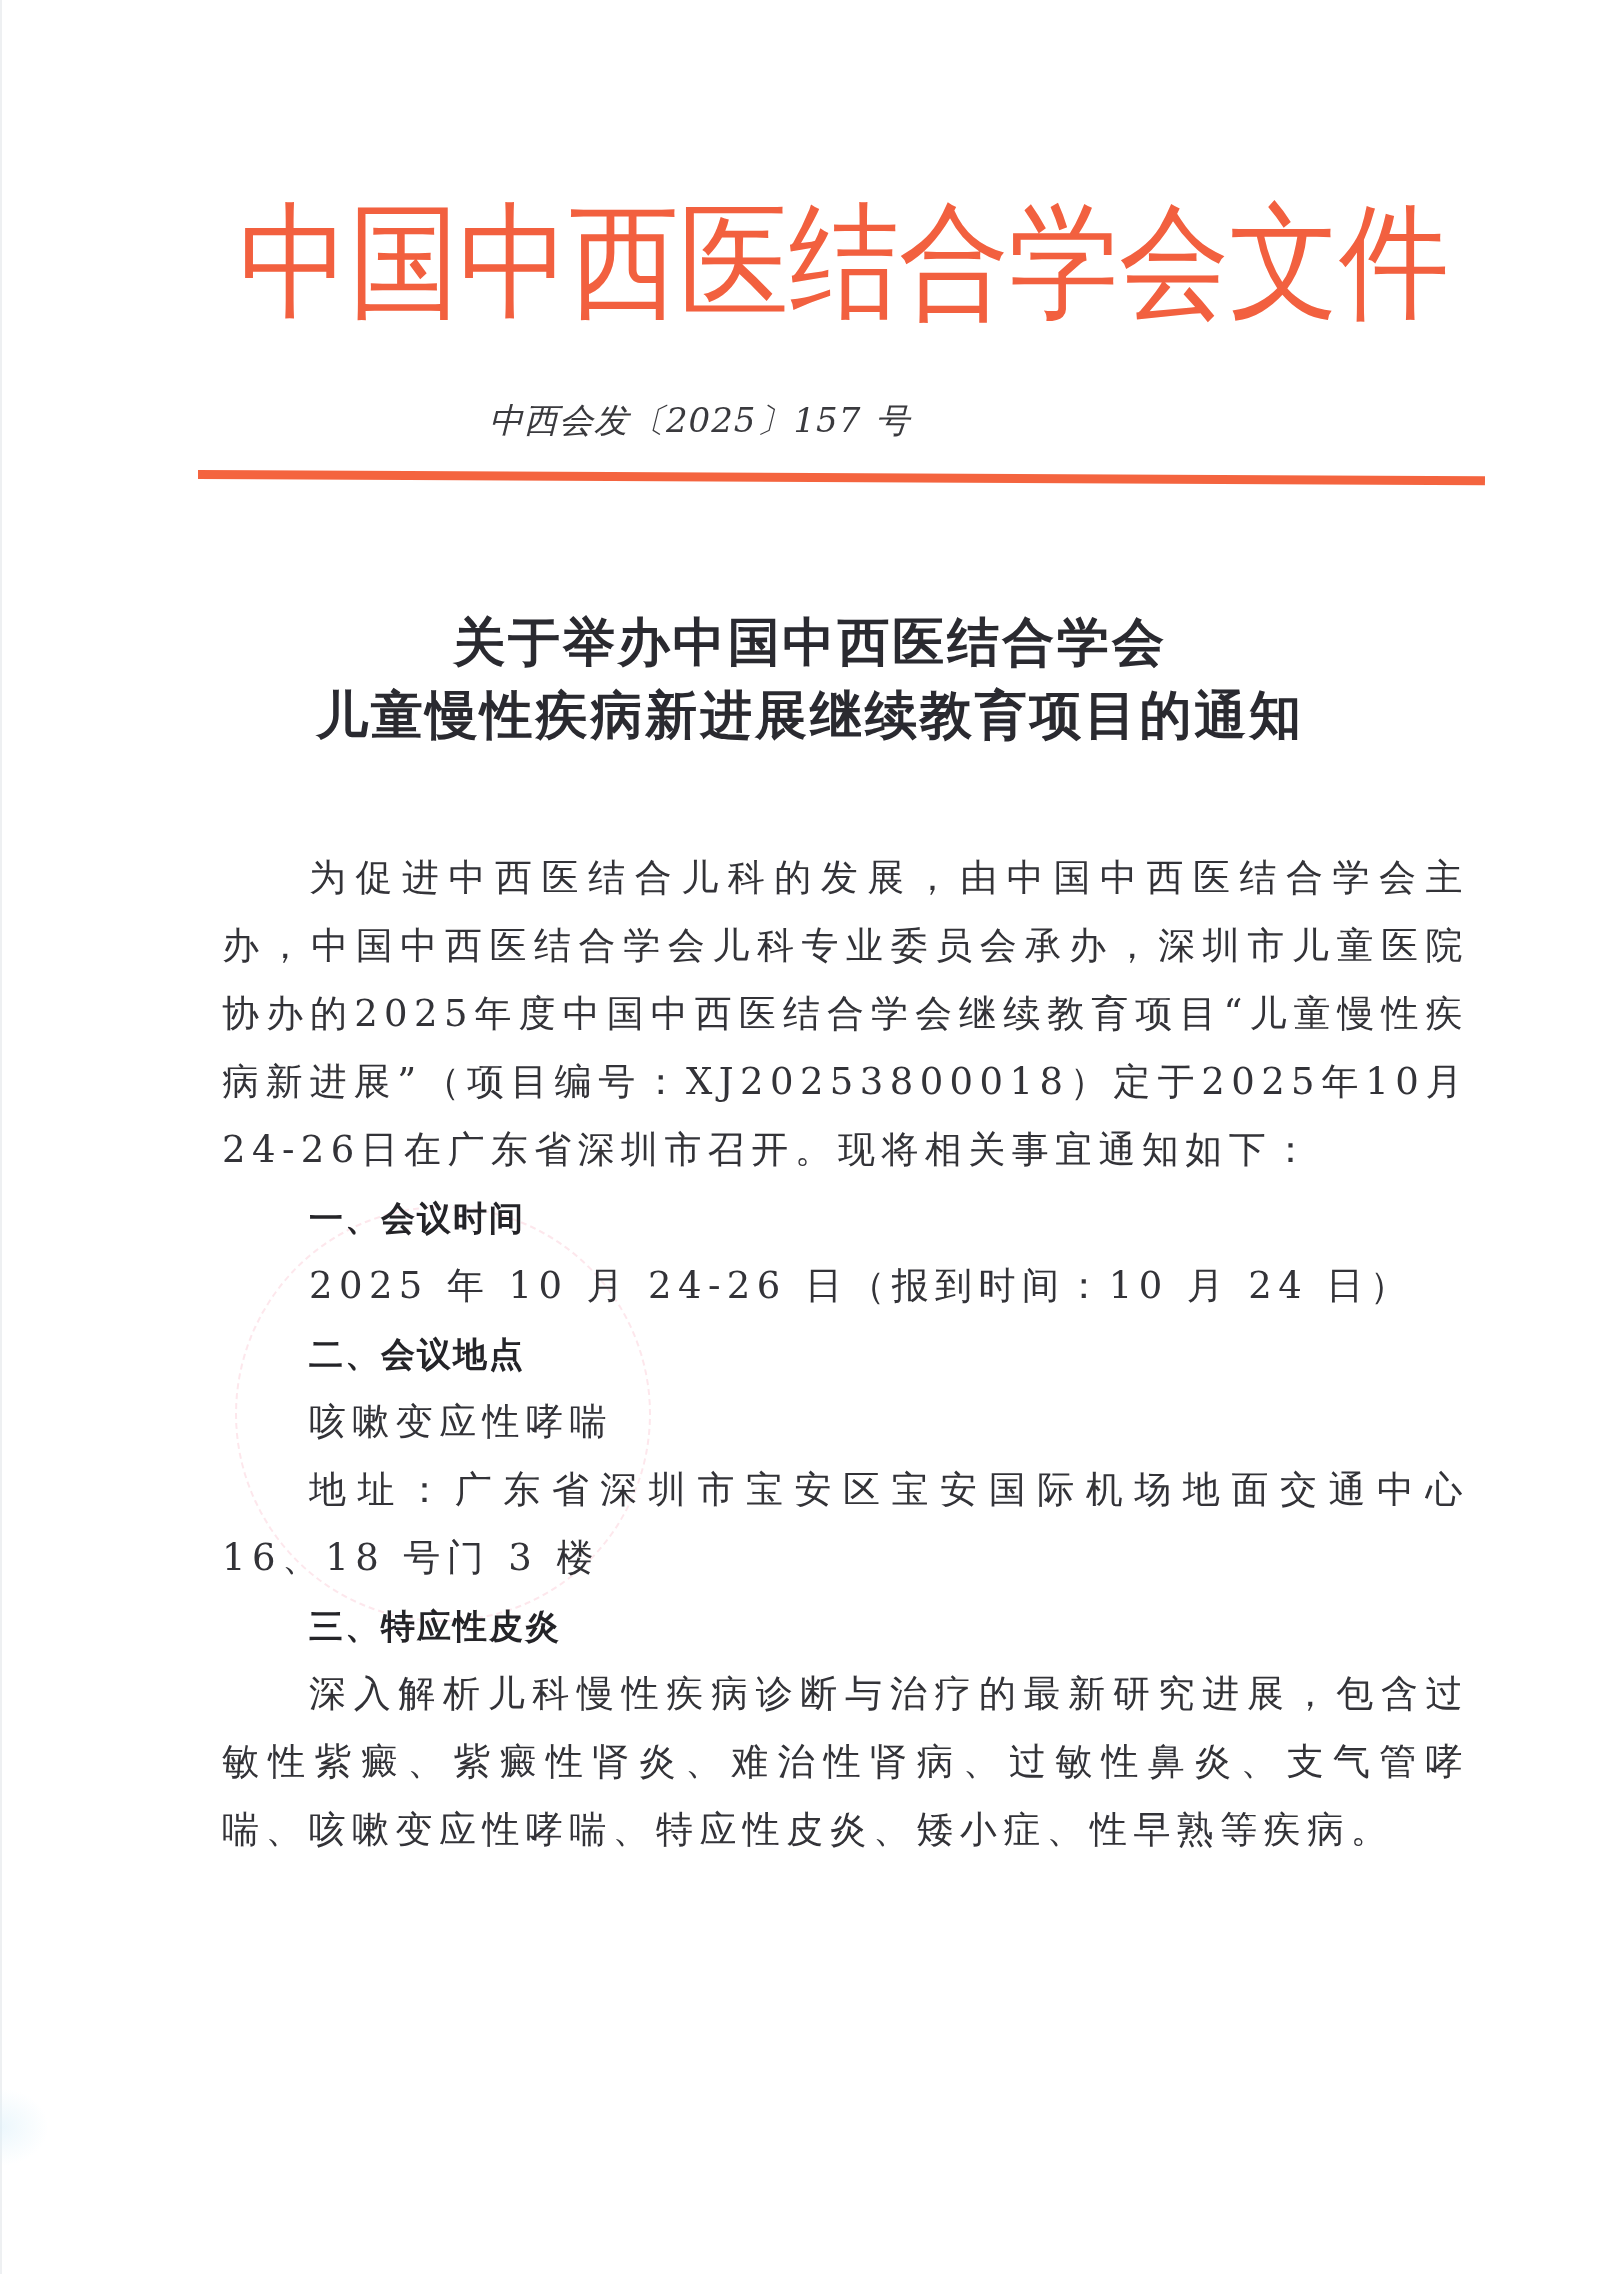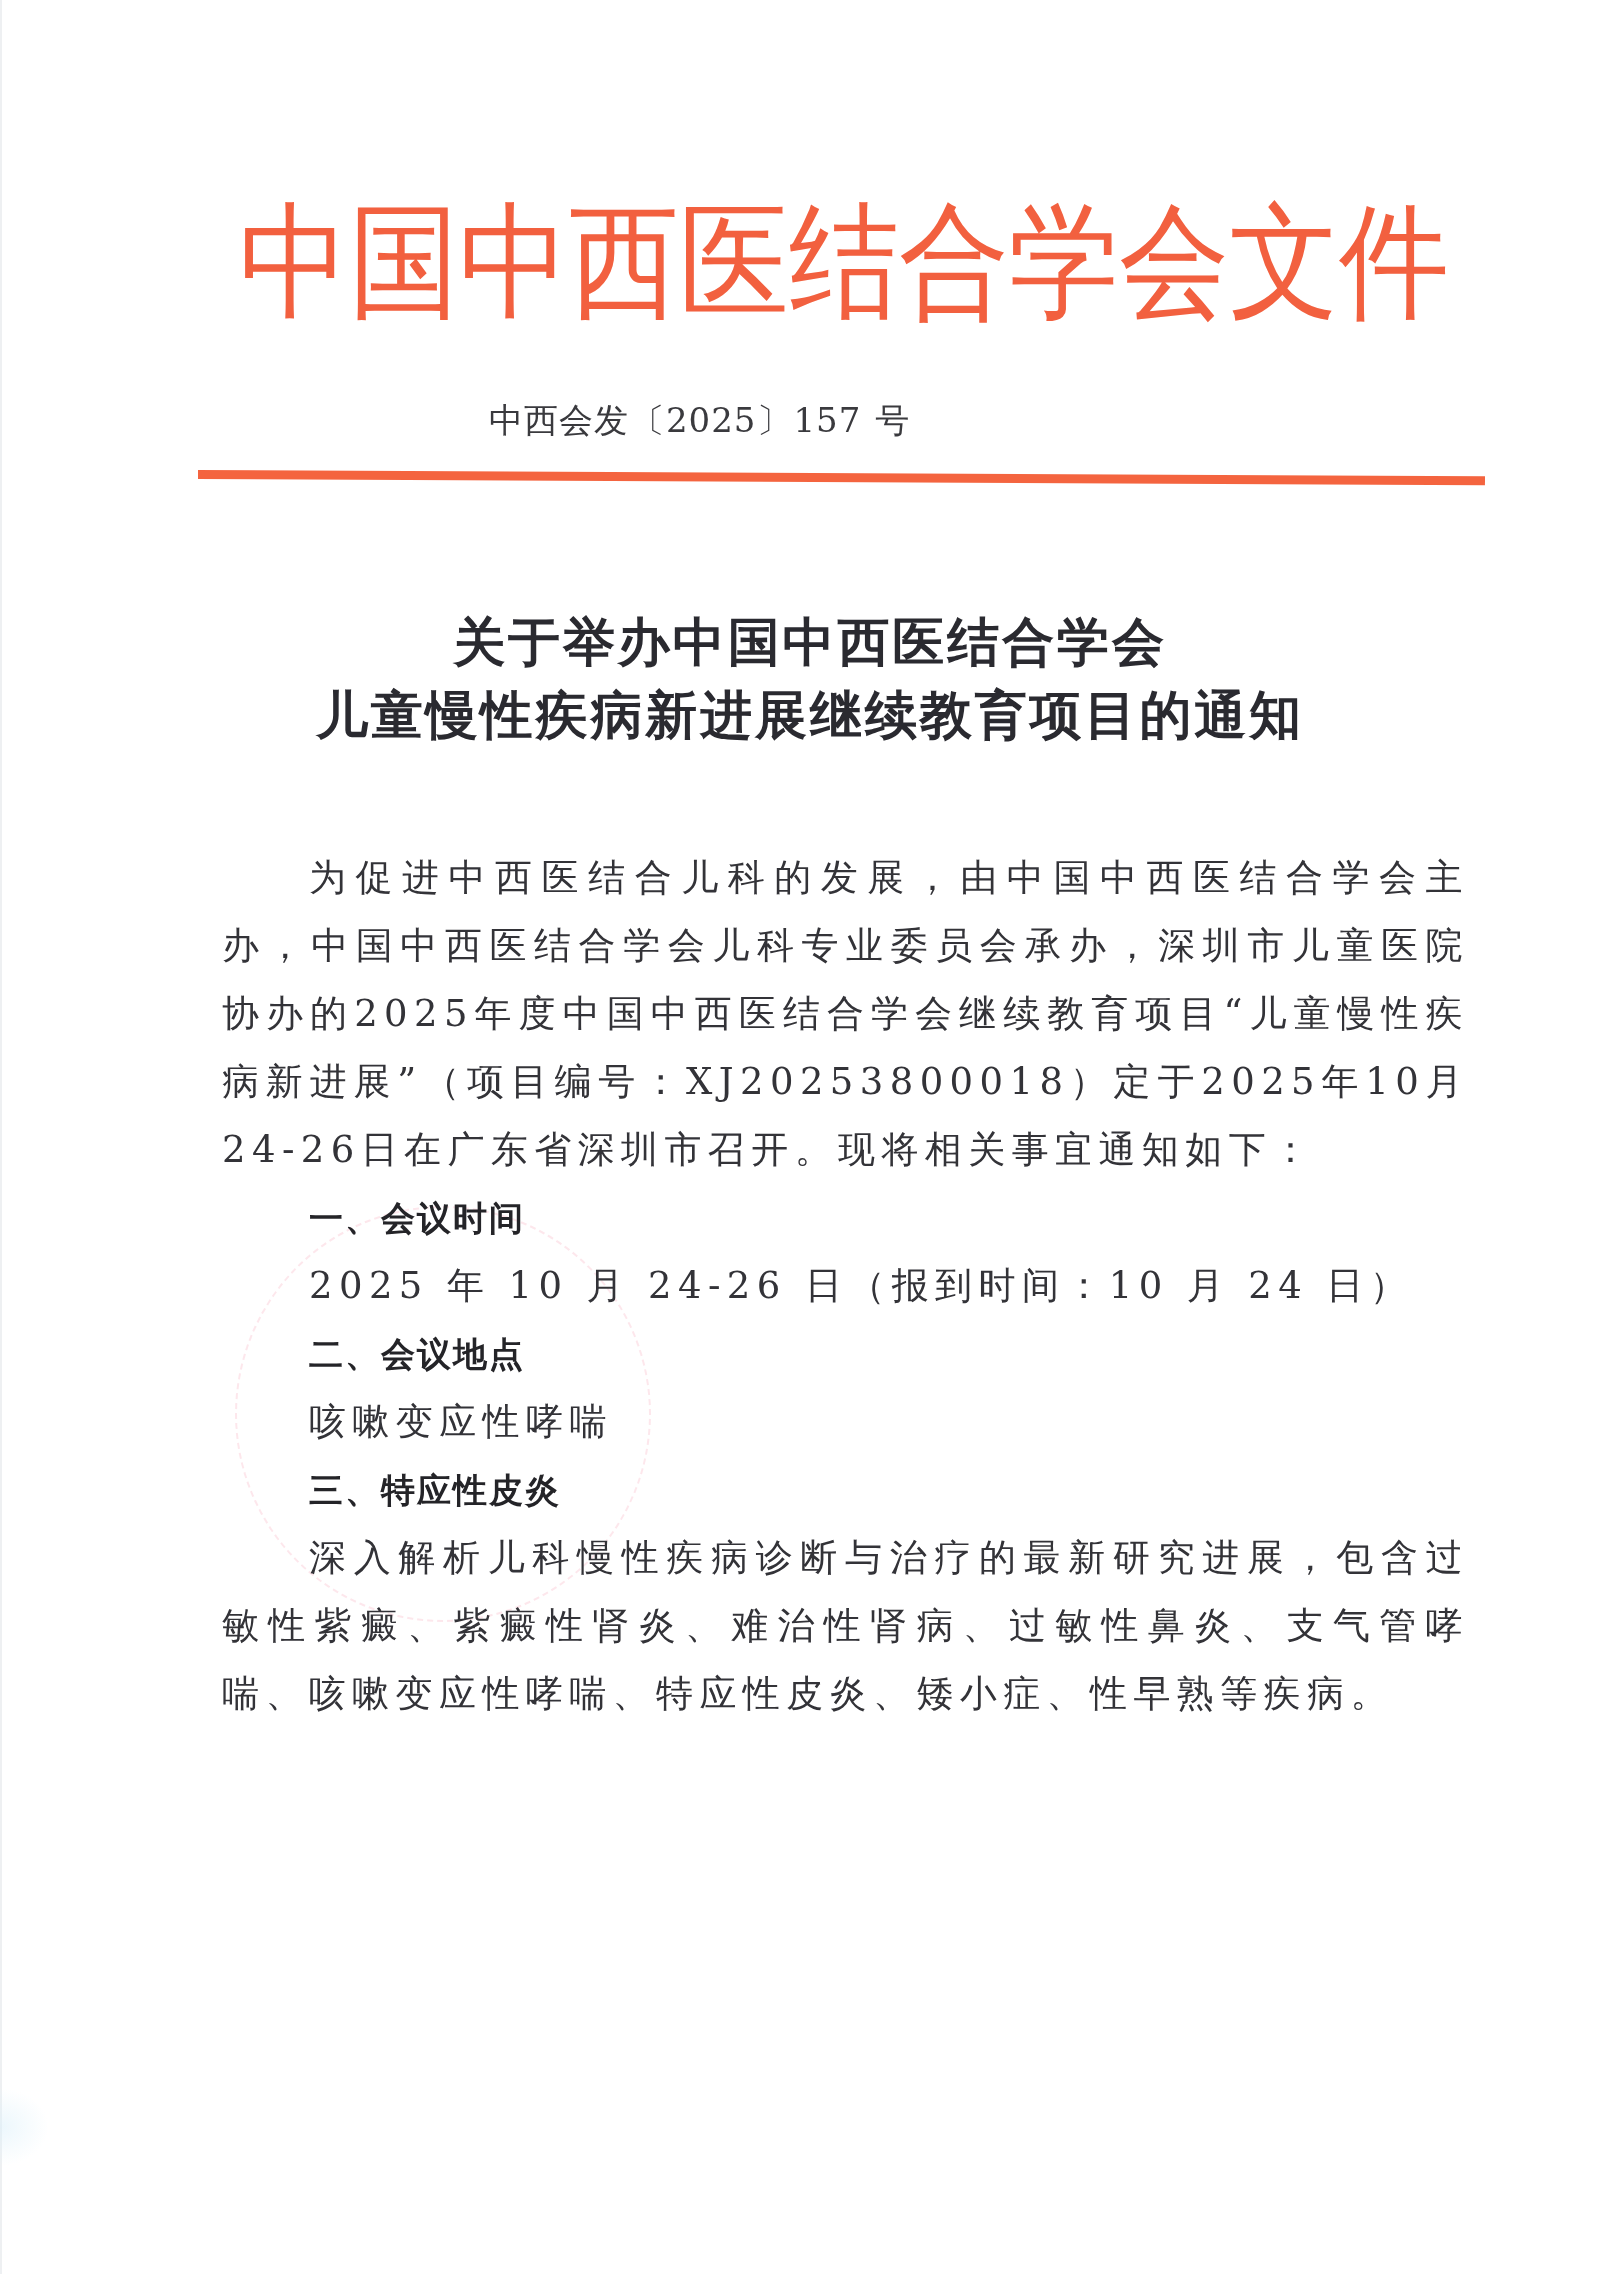--- a/index.html
+++ b/index.html
@@ -58,20 +58,21 @@
       position: absolute;
       top: 396px;
       left: 0;
       width: 1397px;
       text-align: center;
       font-family: "DejaVu Serif", "Liberation Serif", serif;
       font-size: 34px;
       line-height: 49px;
       color: #3a3a3e;
       letter-spacing: 1px;
+      font-style: italic;
     }
     .doc-number span { margin-left: 2px; }
 
     
     .red-rule {
       position: absolute;
       left: 198px;
       top: 470px;
       width: 1287px;
       height: 8.8px;
@@ -186,18 +187,19 @@
   <div class="scan-smudge"></div>
 
   <div class="body">
     <p class="indent">为促进中西医结合儿科的发展，由中国中西医结合学会主办，中国中西医结合学会儿科专业委员会承办，深圳市儿童医院协办的2025年度中国中西医结合学会继续教育项目“儿童慢性疾病新进展”（项目编号：XJ20253800018）定于2025年10月24-26日在广东省深圳市召开。现将相关事宜通知如下：</p>
 
     <p class="heading">一、会议时间</p>
     <p class="plain-indent">2025 年 10 月 24-26 日（报到时间：10 月 24 日）</p>
 
     <p class="heading">二、会议地点</p>
     <p class="plain-indent">咳嗽变应性哮喘</p>
+    <p class="indent">地址：广东省深圳市宝安区宝安国际机场地面交通中心 16、18 号门 3 楼</p>
 
     <p class="heading">三、特应性皮炎</p>
     <p class="indent">深入解析儿科慢性疾病诊断与治疗的最新研究进展，包含过敏性紫癜、紫癜性肾炎、难治性肾病、过敏性鼻炎、支气管哮喘、咳嗽变应性哮喘、特应性皮炎、矮小症、性早熟等疾病。</p>
   </div>
 </div>
 
 
 </body></html>

